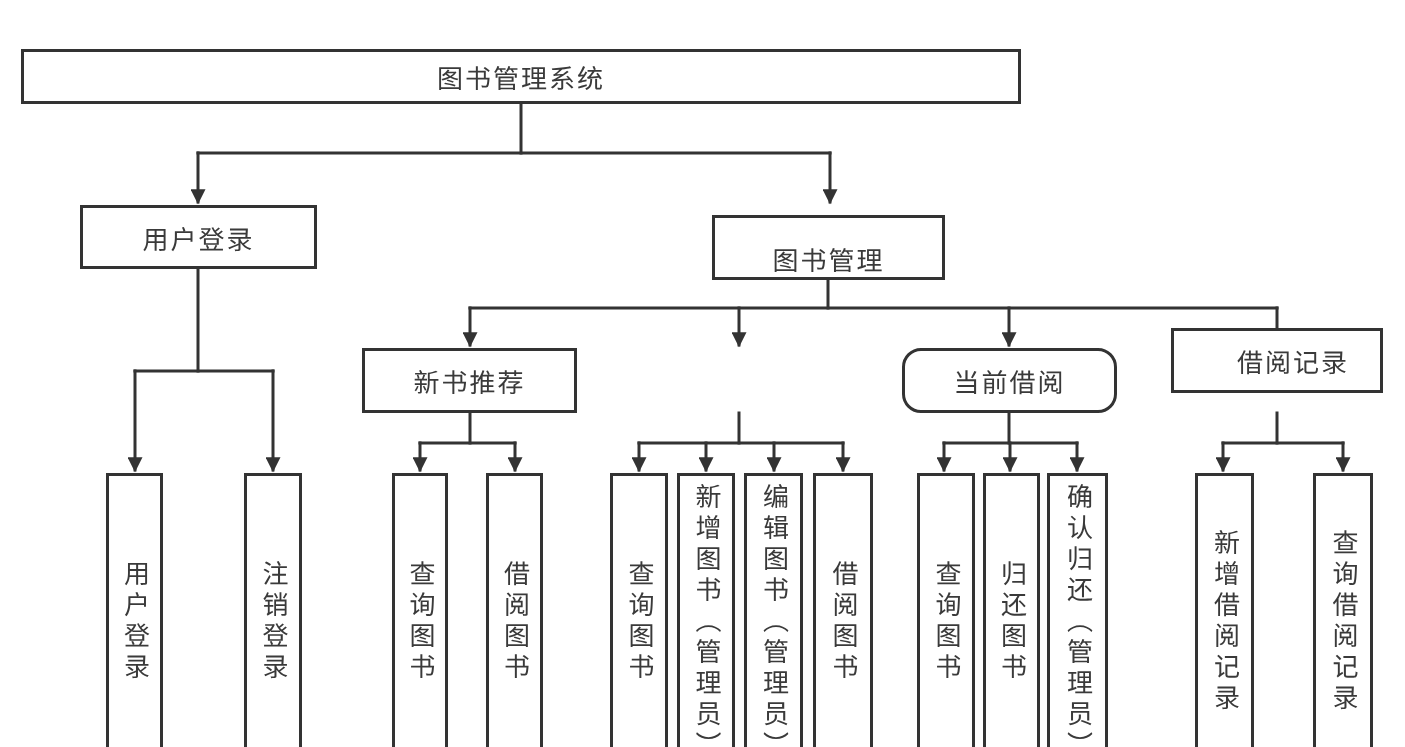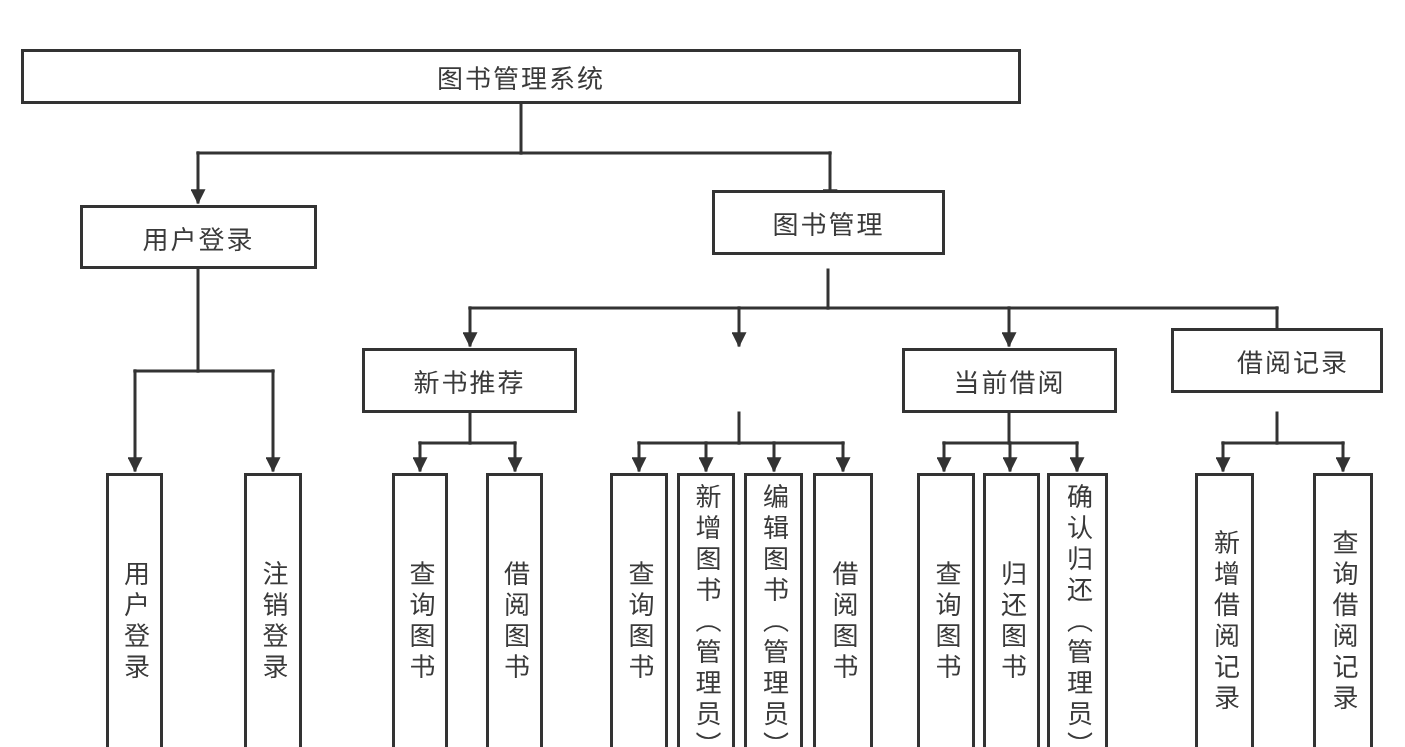--- a/index.html
+++ b/index.html
@@ -68,24 +68,24 @@
     text-orientation:mixed;
     font-size:26px;
     letter-spacing:5px;
     line-height:1;
     color:var(--text);
     white-space:nowrap;
   }
   
   #root-box   {left:21px;  top:13px;  width:1000px; height:55px;}
   #n-user     {left:80px;  top:169px; width:237px;  height:64px;}
-  #n-mgmt     {left:712px; top:154px; width:233px;  height:65px;}
+  #n-mgmt     {left:712px; top:179px; width:233px;  height:65px;align-items:flex-end;}
   #n-newbooks {left:362px; top:312px; width:215px;  height:65px;font-family:Liberation Mono, monospace;}
   #n-borrow   {left:632px; top:312px; width:214px;  height:65px;}
-  #n-current  {left:902px; top:312px; width:215px;  height:65px;}
+  #n-current  {left:902px; top:312px; width:215px;  height:65px;border-radius:19px;}
   #n-records  {left:1171px;top:292px; width:212px;  height:65px;padding-left:32px;}
   
   #l-ul1{left:106px; width:57px;}
   #l-ul2{left:244px; width:58px;}
   #l-nb1{left:392px; width:56px;}
   #l-nb2{left:486px; width:57px;}
   #l-bw1{left:610px; width:58px;}
   #l-bw2{left:677px; width:58px;}
   #l-bw3{left:744px; width:59px;}
   #l-bw4{left:813px; width:60px;}

